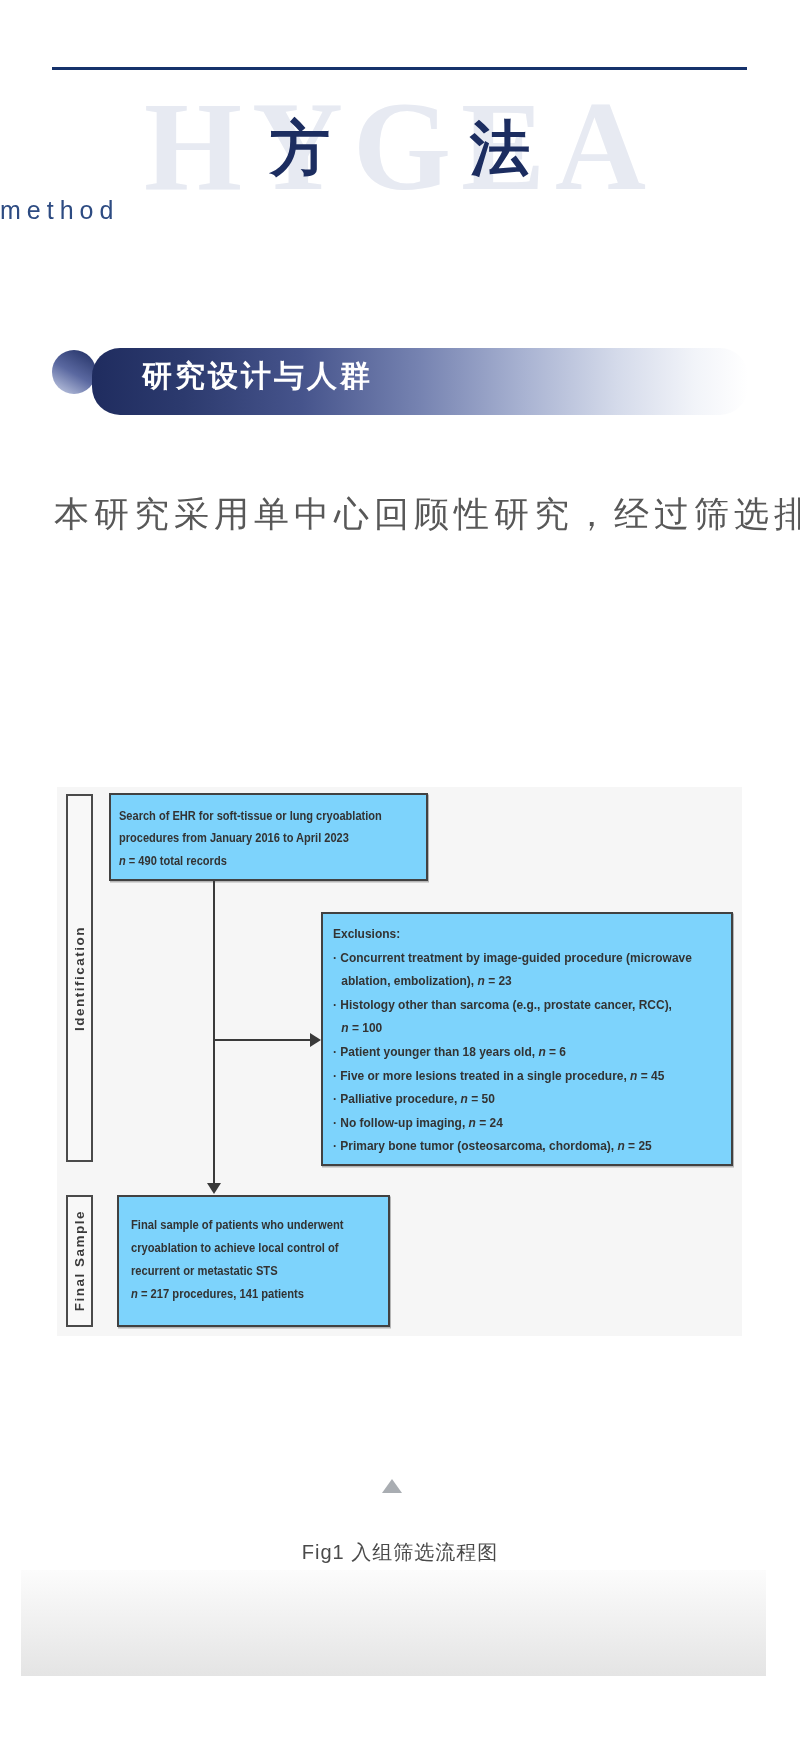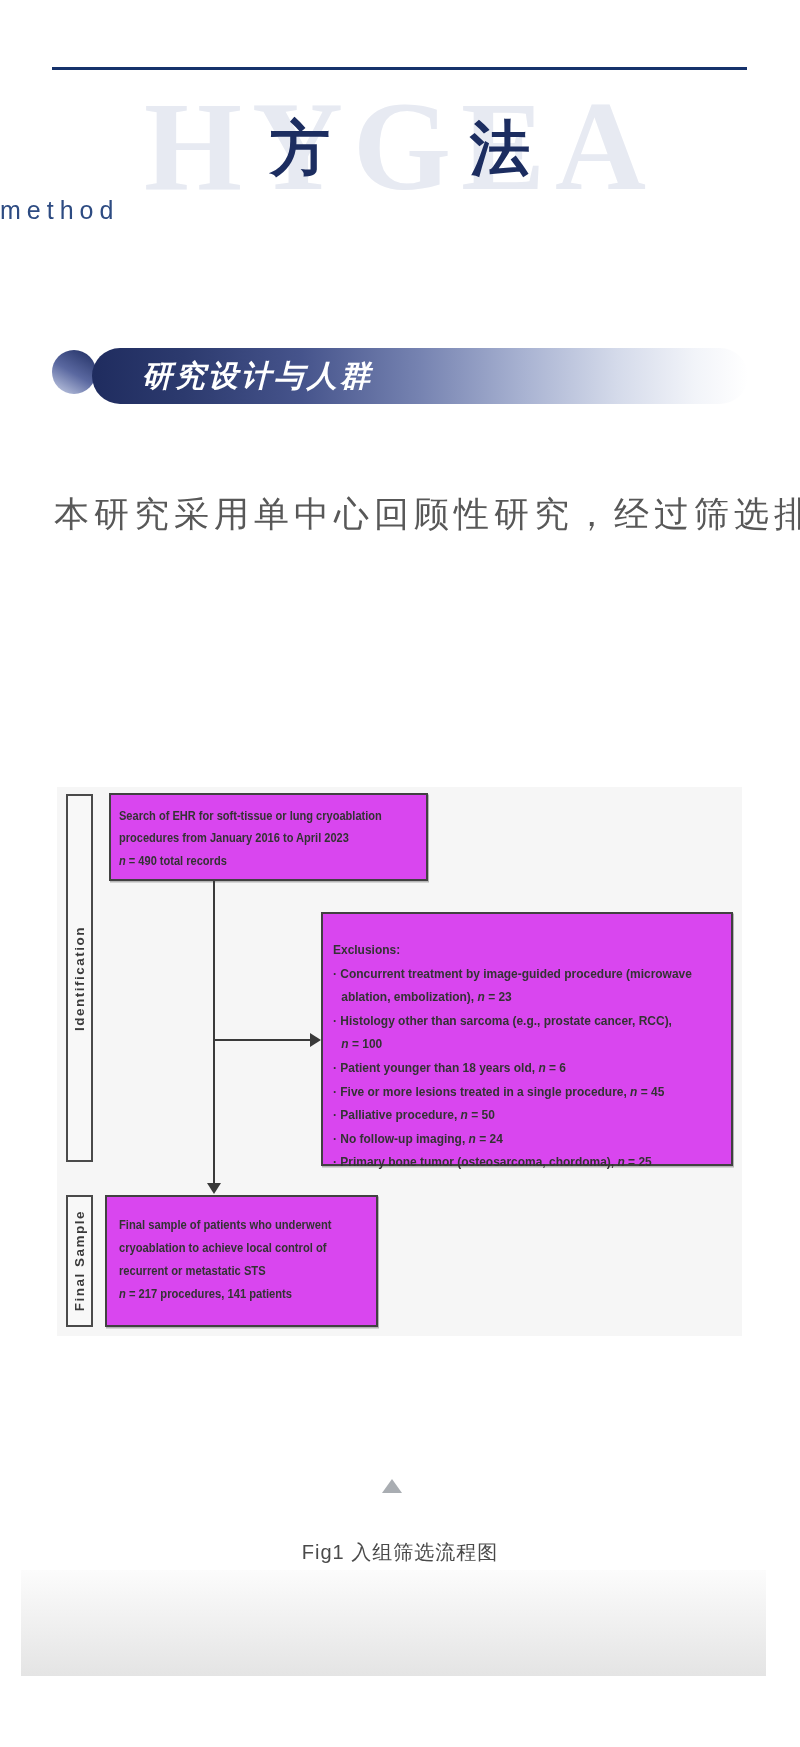--- a/index.html
+++ b/index.html
@@ -12,44 +12,44 @@
              font-family:"Liberation Serif","DejaVu Serif",serif;font-weight:bold;
              font-size:126px;line-height:1;letter-spacing:10px;color:#e7eaf2;user-select:none;}
   .cn-title{position:absolute;left:0;top:118px;width:800px;display:flex;justify-content:center;gap:140px;
             font-size:60px;font-weight:bold;color:#1c2d60;line-height:62px;}
   .en-subtitle{position:absolute;left:0;top:196px;width:680px;text-align:left;
                font-size:25px;letter-spacing:6px;color:#2d4b82;}
 
   
   .badge-circle{position:absolute;left:52px;top:350px;width:44px;height:44px;border-radius:50%;
                 background:linear-gradient(210deg,#2c3a6f 12%,#5a68a0 52%,#b7c0dc 92%);}
-  .badge-bar{position:absolute;left:92px;top:348px;width:656px;height:56px;border-radius:28px;
+  .badge-bar{position:absolute;left:92px;top:348px;width:656px;height:67px;border-radius:28px;
              background:linear-gradient(90deg,#1f2c5f 0%,#2c3a6e 14%,#46548c 32%,#7683b1 50%,
-                        #a9b3d2 66%,#d4daea 80%,#f2f4f9 92%,#ffffff 100%);font-style:italic;}
+                        #a9b3d2 66%,#d4daea 80%,#f2f4f9 92%,#ffffff 100%);}
   .badge-label{padding-left:50px;line-height:55px;font-size:30px;font-weight:bold;color:#ffffff;letter-spacing:3px;}
 
   
   .para{position:absolute;left:54px;top:482px;width:694px;color:#585858;}
   .para-line{font-size:35px;line-height:64px;letter-spacing:5px;white-space:nowrap;}
 
   
   .fig{position:absolute;left:57px;top:787px;width:685px;height:549px;background:#f6f6f6;}
-  .fc-box{position:absolute;background:#d946ef;border:2px solid #414141;
+  .fc-box{position:absolute;background:#7dd3fc;border:2px solid #414141;
           box-shadow:1px 1.5px 0 rgba(60,60,60,0.35);box-sizing:border-box;color:#333333;}
   .stage-box{position:absolute;background:#f8f8f8;border:2px solid #4a4a4a;box-sizing:border-box;
              display:flex;align-items:center;justify-content:center;}
   .stage-label{writing-mode:vertical-rl;transform:rotate(180deg);font-size:13.5px;font-weight:bold;
                color:#3a3a3a;letter-spacing:1.5px;white-space:nowrap;}
   .fc-line{white-space:nowrap;font-weight:bold;font-size:13px;transform-origin:0 50%;}
   .search-box{left:52px;top:6px;width:319px;height:88px;padding:10px 8px;}
   .search-box .fc-line{line-height:22.4px;transform:scaleX(0.85);}
-  .excl-box{left:264px;top:125px;width:412px;height:254px;padding:24px 10px;}
+  .excl-box{left:264px;top:125px;width:412px;height:254px;padding:8px 10px;}
   .excl-box .fc-line{line-height:23.6px;transform:scaleX(0.92);}
   .excl-box .cont{padding-left:9px;}
-  .final-box{left:48px;top:408px;width:273px;height:132px;padding:16px 12px;}
+  .final-box{left:60px;top:408px;width:273px;height:132px;padding:16px 12px;}
   .final-box .fc-line{line-height:23px;transform:scaleX(0.86);}
   .ident-box{left:9px;top:7px;width:27px;height:368px;}
   .final-label-box{left:9px;top:408px;width:27px;height:132px;}
 
   .vline{position:absolute;left:156px;top:94px;width:2px;height:304px;background:#3a3a3a;}
   .hline{position:absolute;left:156px;top:252px;width:98px;height:2px;background:#3a3a3a;}
   .arrow-down{position:absolute;left:150px;top:396px;width:0;height:0;
               border-left:7px solid transparent;border-right:7px solid transparent;
               border-top:11px solid #3a3a3a;}
   .arrow-right{position:absolute;left:253px;top:246px;width:0;height:0;

